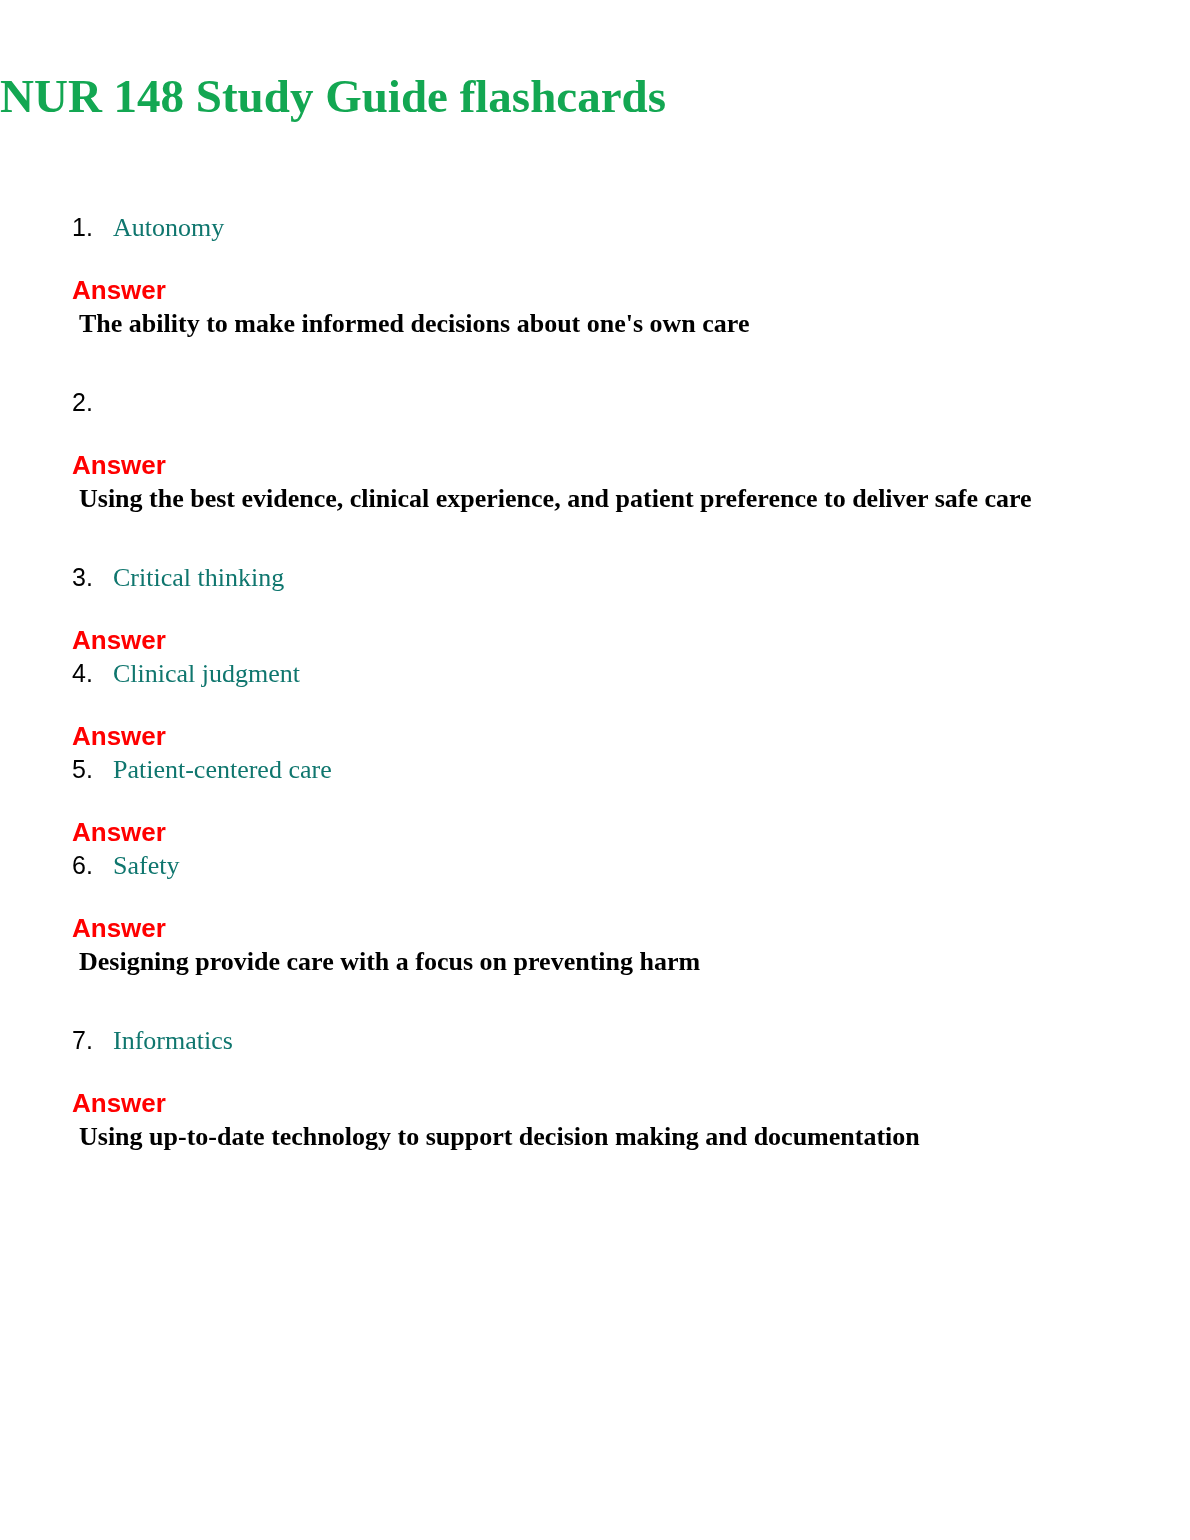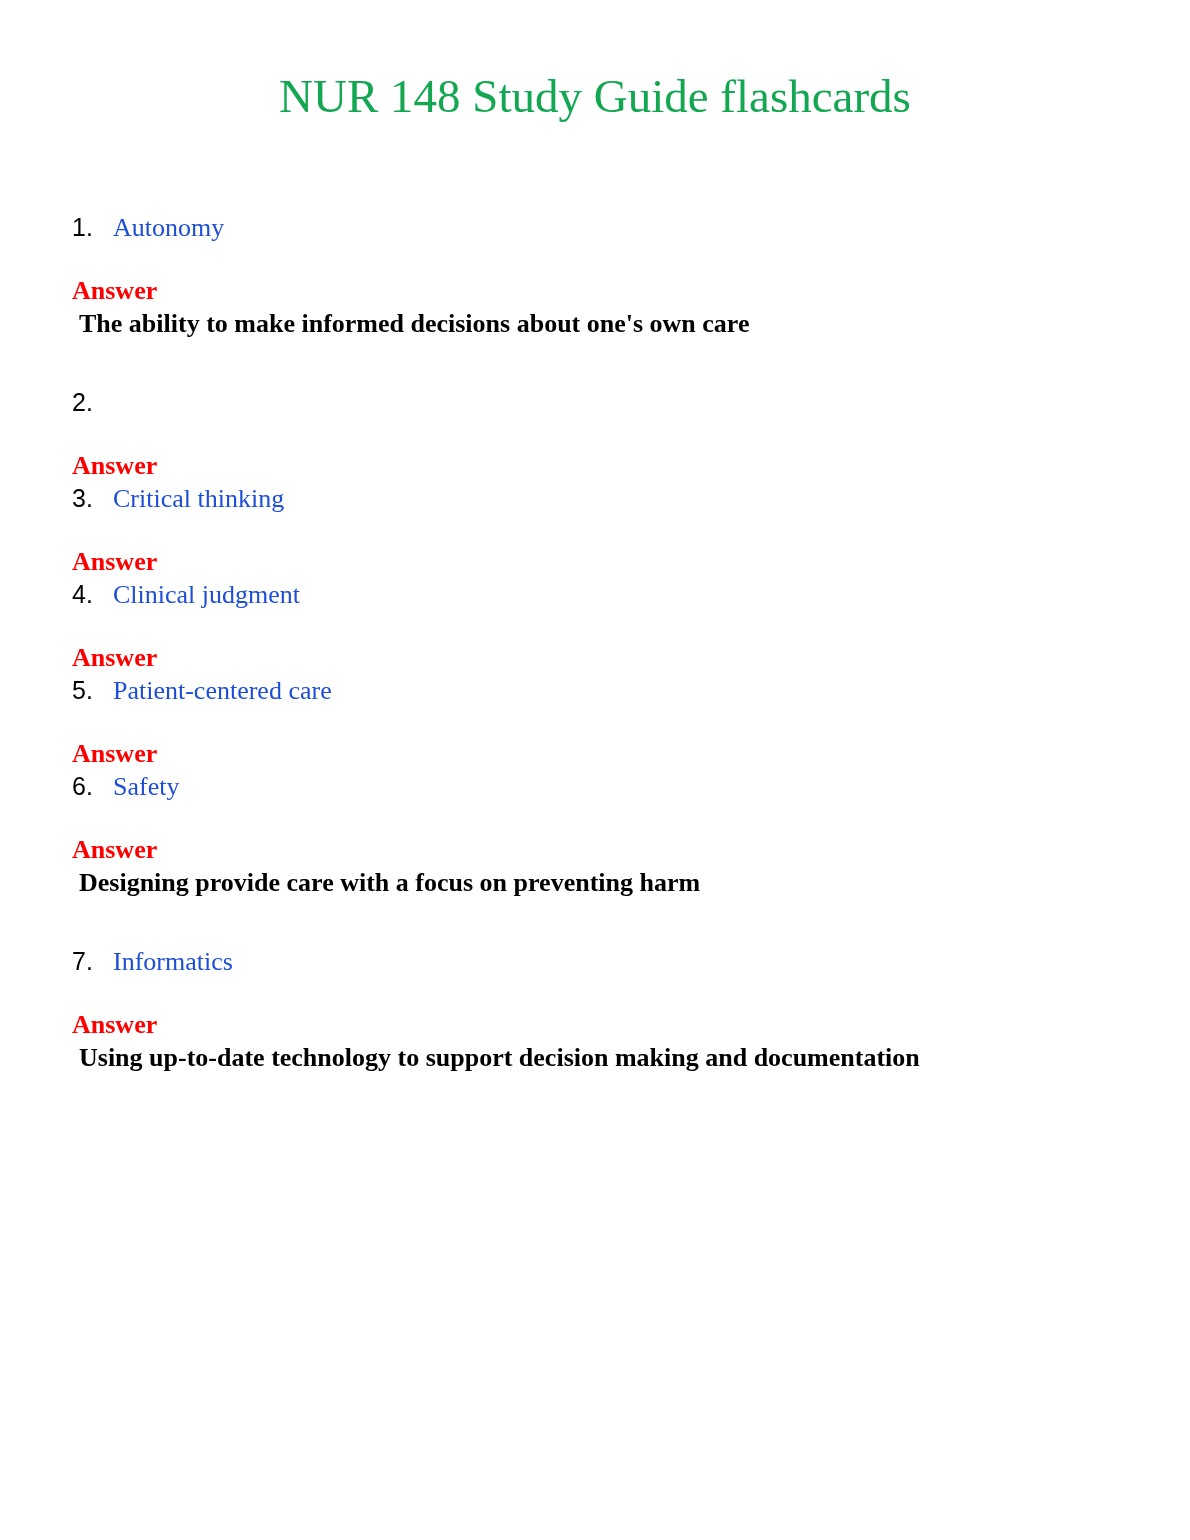--- a/index.html
+++ b/index.html
@@ -11,24 +11,23 @@
     color: #000000;
     overflow: hidden;
   }
   .doc {
     width: 1190px;
     height: 1540px;
     background: #ffffff;
   }
   h1.page-title {
     margin-top: 70px;
-    text-align: center;
     font-family: "Liberation Serif", serif;
     font-size: 47px;
-    font-weight: normal;
+    font-weight: bold;
     line-height: 53px;
     letter-spacing: 0px;
   }
   main.cards {
     margin-top: 88px;
     padding-left: 72px;
     padding-right: 60px;
   }
   .card { }
   .q {
@@ -40,24 +39,24 @@
   .qnum {
     flex: 0 0 41px;
     width: 41px;
     font-family: "Liberation Sans", sans-serif;
     font-size: 25px;
     color: #000000;
   }
   .qtext {
     font-family: "Liberation Serif", serif;
     font-size: 26px;
-    color: #1d4ed8;
+    color: #0f766e;
   }
   .alabel {
-    font-family: Liberation Serif, serif;
+    font-family: Liberation Sans, sans-serif;
     font-size: 26px;
     font-weight: bold;
     line-height: 33px;
   }
   .atext {
     font-family: "Liberation Serif", serif;
     font-size: 26px;
     line-height: 33px;
     padding-left: 7px;
     margin-bottom: 46px;
@@ -78,20 +77,21 @@
     </div>
     <div class="alabel" style="color: rgb(255, 0, 0);">Answer</div>
     <div class="atext">The ability to make informed decisions about one's own care</div>
   </section>
 
   <section class="card">
     <div class="q">
       <span class="qnum">2.</span>
     </div>
     <div class="alabel" style="color: rgb(255, 0, 0);">Answer</div>
+    <div class="atext">Using the best evidence, clinical experience, and patient preference to deliver safe care</div>
   </section>
 
   <section class="card">
     <div class="q">
       <span class="qnum">3.</span>
       <span class="qtext">Critical thinking</span>
     </div>
     <div class="alabel" style="color: rgb(255, 0, 0);">Answer</div>
   </section>
 

